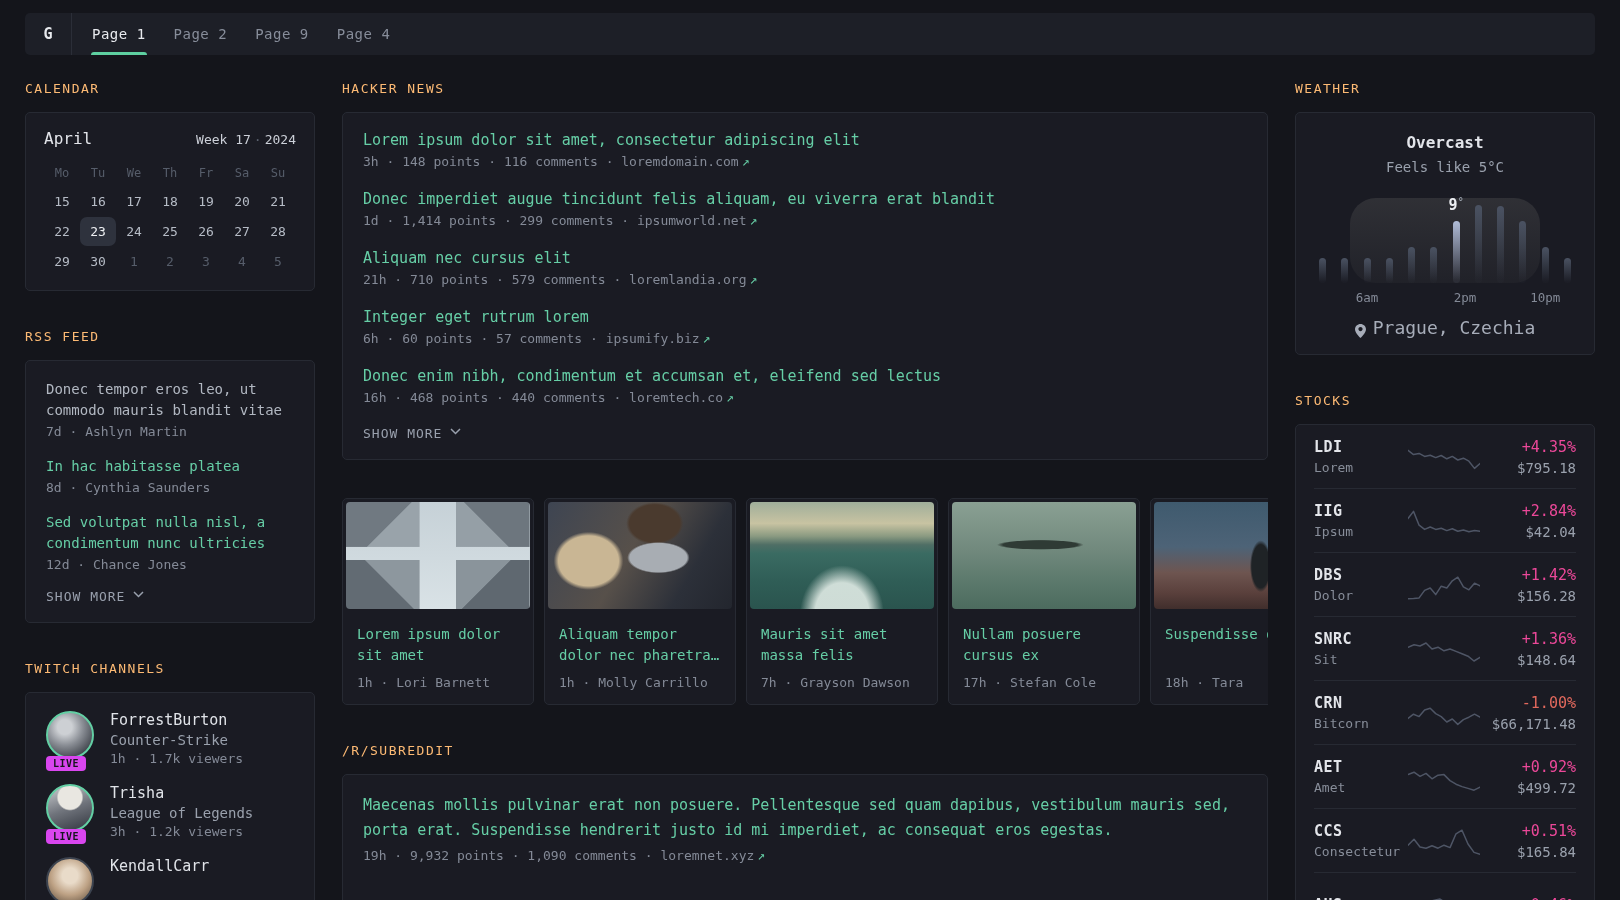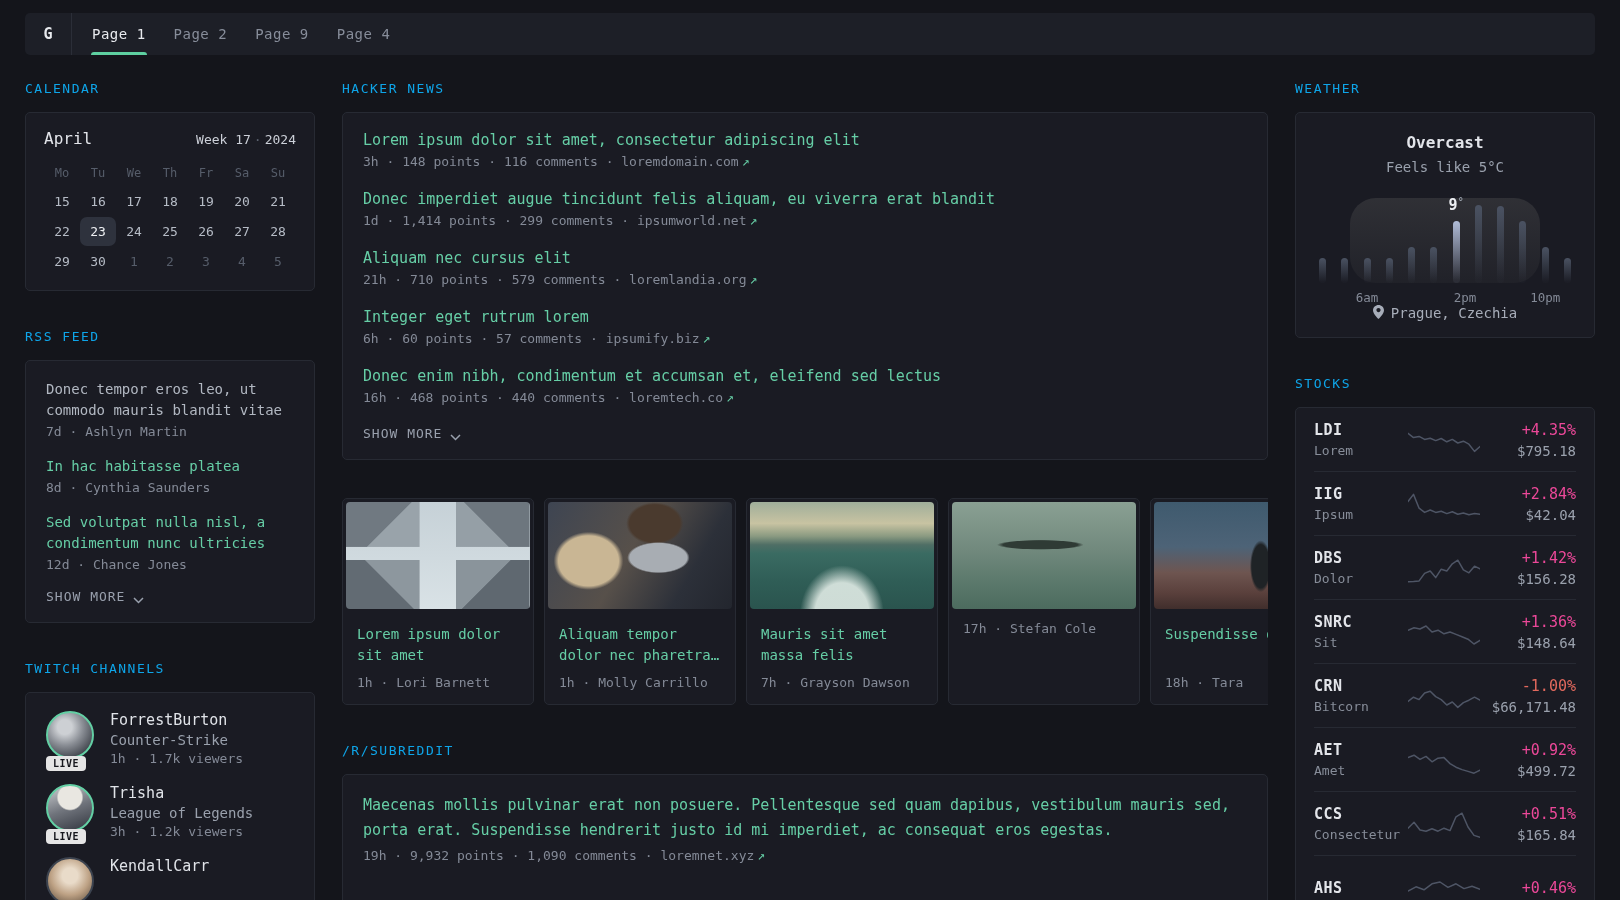--- a/index.html
+++ b/index.html
@@ -14,51 +14,51 @@
   .topnav{height:42px;background:#1d1f27;border-radius:5px;display:flex;align-items:stretch;}
   .logo{width:46px;display:flex;align-items:center;justify-content:center;color:#e8eaee;font-weight:bold;font-size:15px;cursor:pointer;}
   .nav-divider{width:1px;background:#2b2e38;}
   .tabs{display:flex;align-items:stretch;padding-left:6px;}
   .tab{position:relative;background:none;border:none;color:#878d9a;font:14px "DejaVu Sans Mono",monospace;padding:0 14px;display:flex;align-items:center;letter-spacing:.5px;cursor:pointer;}
   .tab.active{color:#e8eaee;}
   .tab.active::after{content:"";position:absolute;left:13px;right:13px;bottom:0;height:3px;border-radius:3px 3px 0 0;background:#5ed0a1;}
   
   .grid{display:grid;grid-template-columns:290px minmax(0,1fr) 300px;gap:0 27px;margin-top:26px;}
   .widget{margin-bottom:38px;}
-  .wlabel{font-size:13px;letter-spacing:1.5px;color:#0ea5e9;margin-bottom:16px;}
+  .wlabel{font-size:13px;letter-spacing:1.5px;color:#fdba74;margin-bottom:16px;}
   .card{background:#1a1b23;border:1px solid #272a33;border-radius:5px;}
   
   .cal-card{padding:16px 18px 14px;}
   .cal-head{display:flex;justify-content:space-between;align-items:baseline;}
   .cal-month{font-size:16px;color:#e3e5ea;}
   .cal-week{font-size:13px;color:#ccd0d8;}
   .cal-week .sep{color:#5c6370;padding:0 3px;}
   .cal-grid{display:grid;grid-template-columns:repeat(7,1fr);margin-top:12px;row-gap:1px;text-align:center;}
   .cal-dow{color:#565d6a;font-size:12px;padding:6px 0;}
   .cal-day{font-size:13px;color:#b6bcc6;padding:7px 0;border-radius:7px;}
   .cal-day.muted{color:#565d6a;}
   .cal-day.selected{background:#2e323d;color:#eef0f3;}
   
   .pad-card{padding:18px 20px;}
   .rss-item{margin-bottom:17px;}
   .rss-title{font-size:14px;line-height:21px;color:#66cea6;cursor:pointer;}
   .rss-title.read{color:#b2b8c2;}
   .rss-meta{font-size:13px;color:#848a97;margin-top:3px;}
-  .show-more{margin-top:2px;font-size:13px;letter-spacing:1px;color:#99a0ad;display:flex;align-items:flex-end;gap:8px;cursor:pointer;background:none;border:none;font-family:inherit;padding:0;}
+  .show-more{margin-top:2px;font-size:13px;letter-spacing:1px;color:#99a0ad;display:flex;align-items:flex-start;gap:8px;cursor:pointer;background:none;border:none;font-family:inherit;padding:0;}
   .show-more svg{margin-top:2px;}
   
   .tw-row{display:flex;gap:16px;margin-bottom:18px;cursor:pointer;}
   .tw-row:last-child{margin-bottom:0;}
   .tw-avatar-wrap{position:relative;width:48px;flex:0 0 48px;}
   .tw-avatar{width:44px;height:44px;border-radius:50%;border:2px solid #63cfa4;}
   .tw-avatar.offline{border-color:#3c434f;}
   .av-forrest{background:radial-gradient(circle at 38% 32%,#cdd0d4 0 18%,#8a8e95 45%,#3f434b 80%);}
   .av-trisha{background:radial-gradient(circle at 50% 26%,#e9e7e1 0 30%,transparent 34%),linear-gradient(160deg,#b9bcc0 10%,#70747c 50%,#3e424b 90%);}
   .av-kendall{background:radial-gradient(circle at 50% 38%,#e9dbc9 0 22%,#bda184 55%,#6b5a48 90%);}
-  .tw-live{position:absolute;bottom:-5px;left:0;background:#e5e5e5;color:#15161c;font-size:10px;font-weight:bold;letter-spacing:.5px;padding:2px 7px;border-radius:4px;}
+  .tw-live{position:absolute;bottom:-5px;left:0;background:#d946ef;color:#15161c;font-size:10px;font-weight:bold;letter-spacing:.5px;padding:2px 7px;border-radius:4px;}
   .tw-name{font-size:15px;color:#e0e3e8;}
   .tw-game{font-size:14px;color:#9aa1ad;margin-top:3px;}
   .tw-meta{font-size:13px;color:#848a97;margin-top:3px;}
   
   .hn-item{margin-bottom:21px;}
   .hn-title{font-size:15px;color:#66cea6;cursor:pointer;}
   .hn-meta{font-size:13px;color:#848a97;margin-top:5px;}
   .ext-arrow{color:#66cea6;margin-left:3px;}
   .sub-card{padding:18px 20px;min-height:160px;}
   .sub-title{font-size:15px;line-height:25px;color:#66cea6;cursor:pointer;}
@@ -94,21 +94,21 @@
   .wx-cond{font-size:16px;font-weight:bold;color:#e3e5ea;}
   .wx-feels{margin-top:7px;font-size:14px;color:#9aa1ad;}
   .wx-chart{position:relative;height:118px;width:252px;margin:12px auto 0;}
   .wx-daylight{position:absolute;top:11px;height:85px;border-radius:26px;background:linear-gradient(to bottom,rgba(236,233,215,.10),rgba(236,233,215,.03));}
   .wx-bars{position:absolute;left:0;bottom:22px;width:252px;height:78px;display:flex;align-items:flex-end;justify-content:space-between;}
   .wx-bar{width:7px;border-radius:4px;background:linear-gradient(to bottom,#4a5262 0%,rgba(74,82,98,.05) 95%);}
   .wx-bar.current{background:linear-gradient(to bottom,#b0bcd8 0%,rgba(176,188,216,.08) 95%);}
   .wx-temp{position:absolute;transform:translateX(-50%);font-size:15px;font-weight:bold;color:#eceef2;}
   .wx-temp .deg{font-size:10px;color:#9aa1ad;vertical-align:top;}
   .wx-time{position:absolute;bottom:0;transform:translateX(-50%);font-size:12.5px;color:#848a97;}
-  .wx-loc{font-size:14px;color:#a7adb9;display:flex;align-items:flex-start;justify-content:center;gap:7px;}
+  .wx-loc{margin-top:12px;font-size:18px;color:#a7adb9;display:flex;align-items:flex-end;justify-content:center;gap:7px;}
   
   .stocks-card{padding:0 18px;}
   .stock-row{display:flex;align-items:center;height:63px;cursor:pointer;}
   .stock-row + .stock-row{border-top:1px solid #272a33;}
   .stock-left{width:94px;}
   .stock-sym{font-size:15px;font-weight:bold;letter-spacing:.5px;color:#e3e5ea;}
   .stock-name{font-size:13px;color:#878d99;margin-top:4px;}
   .stock-spark{flex:1;display:flex;justify-content:center;}
   .stock-spark polyline{fill:none;stroke:#4e5565;stroke-width:1.5;stroke-linejoin:round;stroke-linecap:round;}
   .stock-right{width:96px;text-align:right;}
@@ -296,20 +296,21 @@
     <div class="video-title">Aliquam tempor dolor nec pharetra…</div>
     <div class="video-meta">1h · Molly Carrillo</div>
   </div>
             <div class="video-card">
     <div class="video-thumb thumb-sea-wake"></div>
     <div class="video-title">Mauris sit amet massa felis</div>
     <div class="video-meta">7h · Grayson Dawson</div>
   </div>
             <div class="video-card">
     <div class="video-thumb thumb-canoe-fog"></div>
+    <div class="video-title">Nullam posuere cursus ex</div>
     <div class="video-meta">17h · Stefan Cole</div>
   </div>
             <div class="video-card">
     <div class="video-thumb thumb-misty-figure"></div>
     <div class="video-title">Suspendisse diam</div>
     <div class="video-meta">18h · Tara</div>
   </div>
           </div>
       </div>
 

